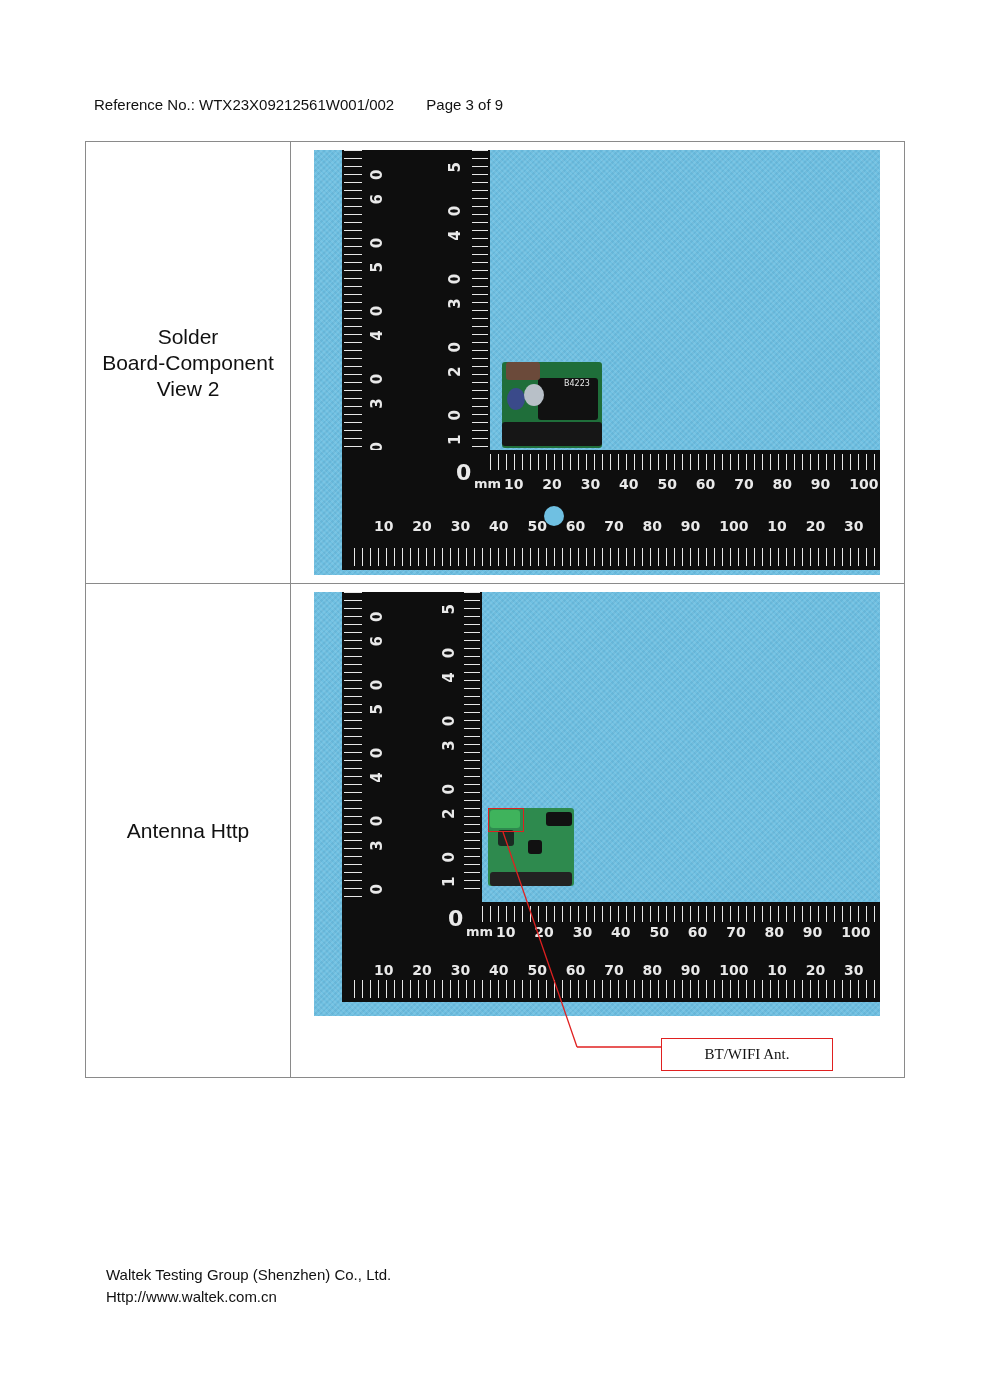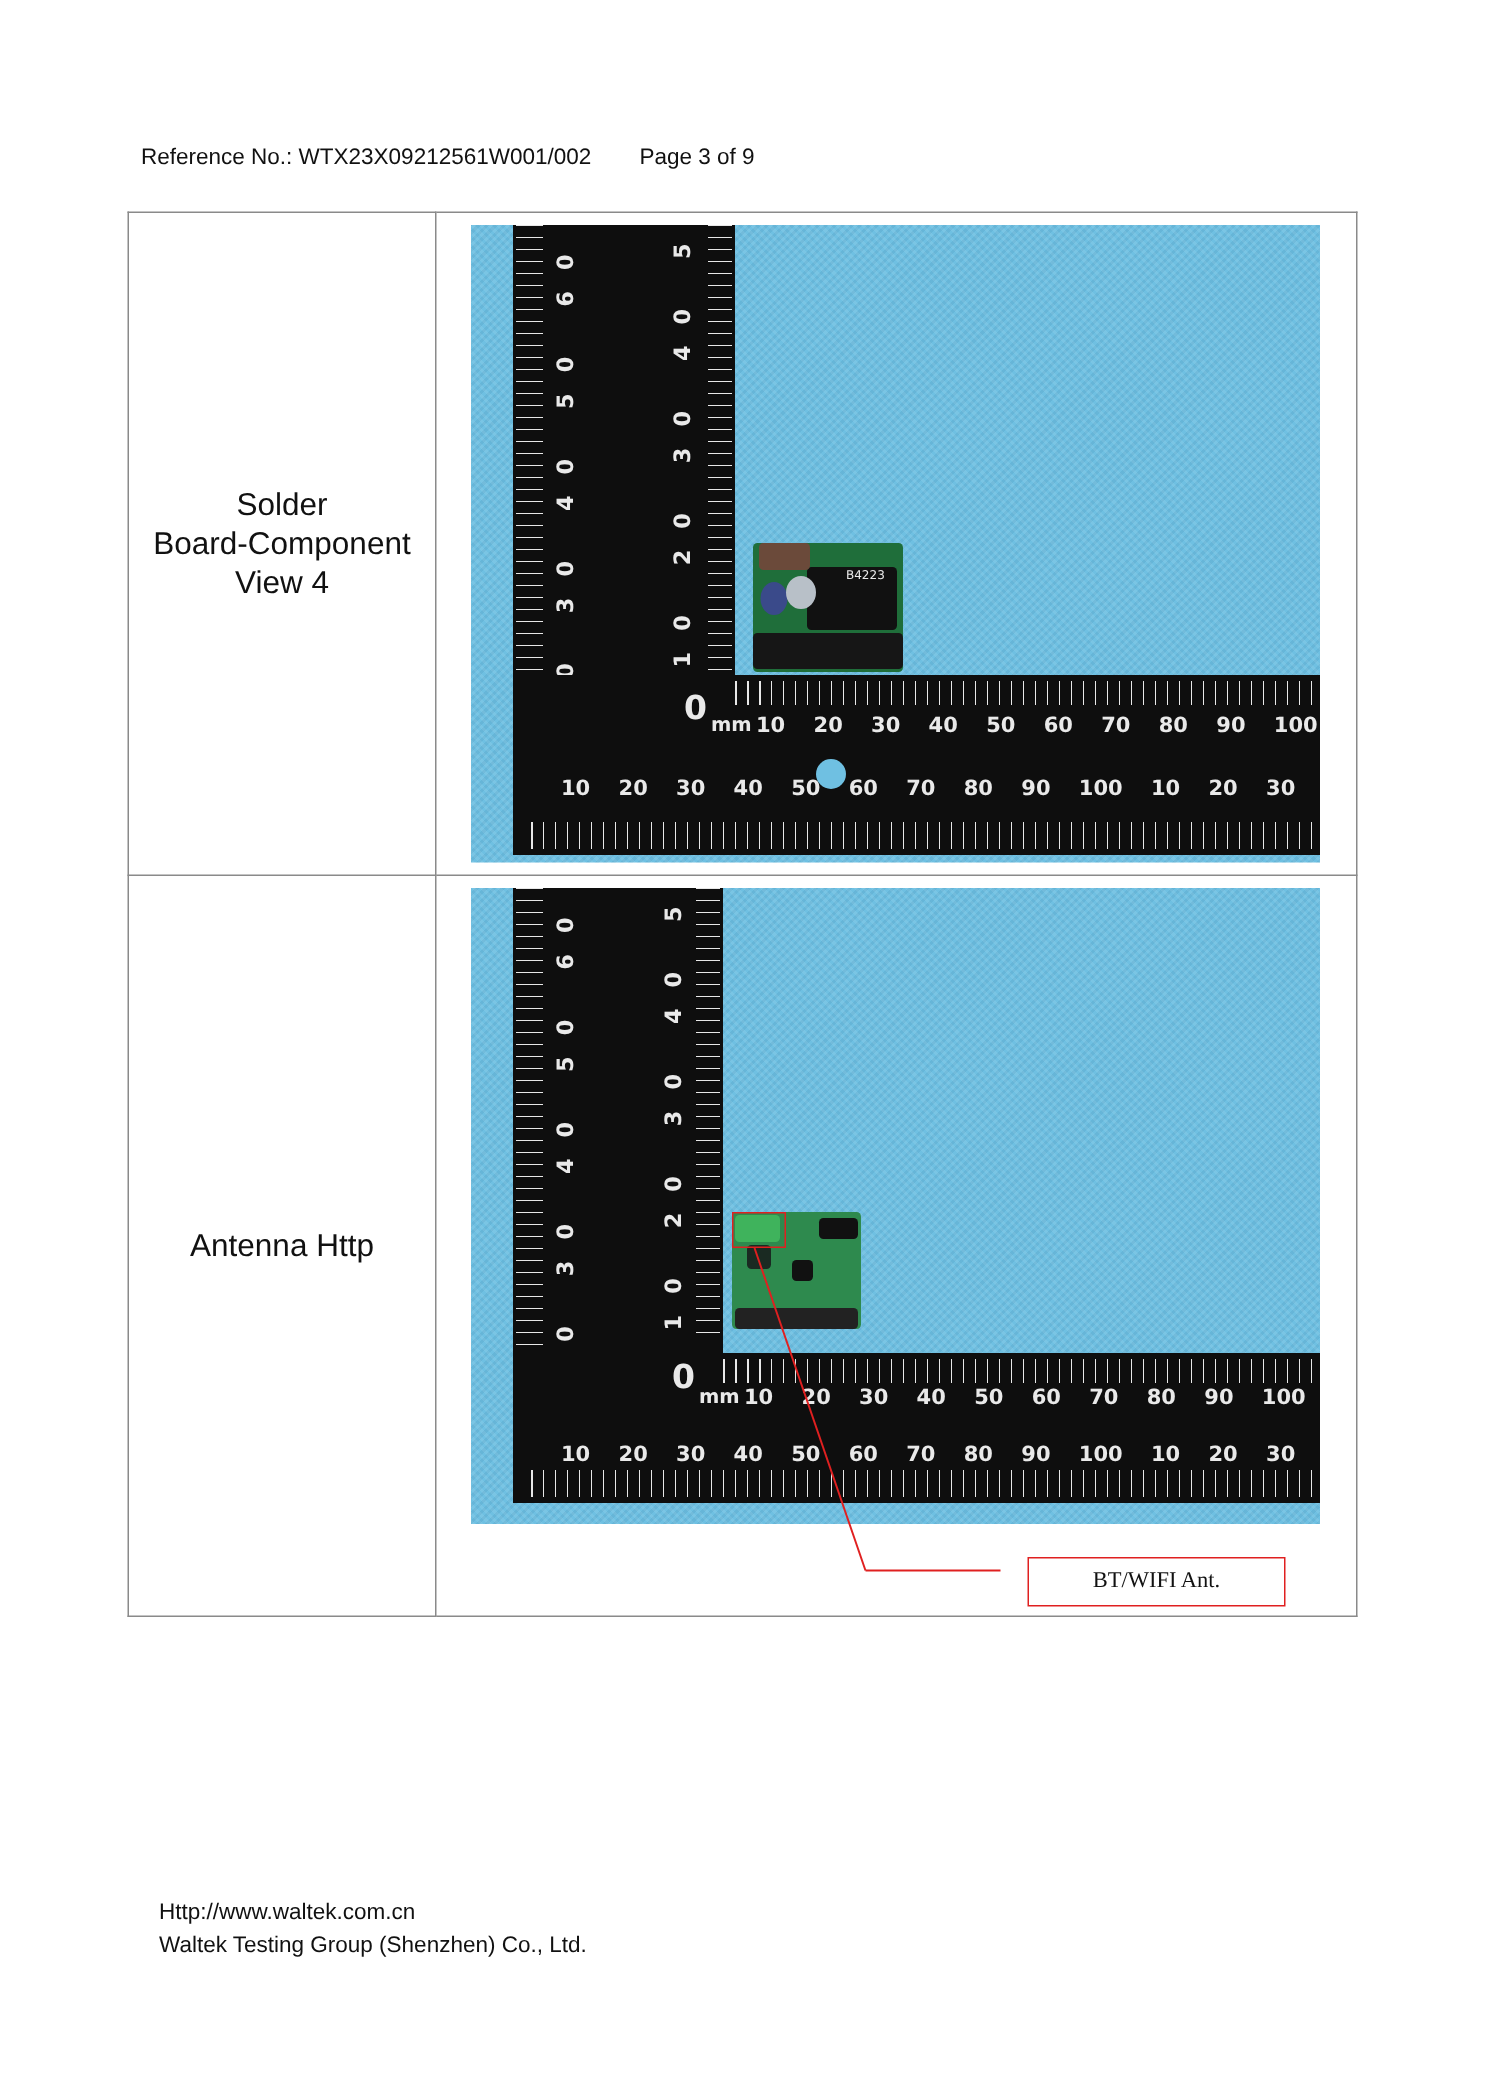--- a/index.html
+++ b/index.html
@@ -22,40 +22,40 @@
   .photo1 { top: 8px; height: 425px; }
   .photo2 { top: 8px; height: 424px; }
   .ruler { position: absolute; background: #0e0e0e; }
   .tick-v { position: absolute; background-image: repeating-linear-gradient(to bottom, #e8e8e8 0 1px, transparent 1px 8px); }
   .tick-h { position: absolute; background-image: repeating-linear-gradient(to right, #e8e8e8 0 1px, transparent 1px 8px); }
   .rnum { position: absolute; color: #e9e9e9; font-family: "DejaVu Sans", sans-serif; font-weight: bold; font-size: 15px; white-space: nowrap; }
   .vnums { writing-mode: vertical-rl; transform: rotate(180deg); letter-spacing: 14px; }
   .hole { position: absolute; width: 20px; height: 20px; border-radius: 50%; background: #6fc0e2; }
   .pcb { position: absolute; border-radius: 3px; }
   .ant-box { position: absolute; border: 1.5px solid #e02020; }
-  .callout-box { position: absolute; left: 394px; top: 454px; width: 170px; height: 31px;
+  .callout-box { position: absolute; left: 370px; top: 454px; width: 170px; height: 31px;
                  border: 1.5px solid #e02020; font-family: "Liberation Serif", serif;
                  font-size: 15px; text-align: center; line-height: 31px; color: #111; background: #fff; }
   .footer { position: absolute; left: 106px; top: 1264px; font-size: 15px; line-height: 22px; }
 </style>
 </head>
 <body>
 
 <div class="header">
   <span>Reference No.: WTX23X09212561W001/002</span>
   <span class="page">Page 3 of 9</span>
 </div>
 
 <table class="photos">
   <tbody>
       <tr class="row1">
     <td class="label-cell">
       <div>Solder</div>
       <div>Board-Component</div>
-      <div>View 4</div>
+      <div>View 2</div>
     </td>
     <td class="photo-cell">
       <div class="photo photo1">
 
         <div class="ruler" style="left:28px; top:0; width:148px; height:330px;"></div>
         <div class="tick-v" style="left:30px; top:0; width:18px; height:410px;"></div>
         <div class="tick-v" style="left:158px; top:0; width:16px; height:300px;"></div>
         <div class="rnum vnums" style="left:54px; top:5px; height:390px;">10 20 30 40 50 60 70 80 90 100</div>
         <div class="rnum vnums" style="left:132px; top:5px; height:290px;">10 20 30 40 50 60 70 80 90 100</div>
 
@@ -112,15 +112,15 @@
         <line x1="212" y1="248" x2="286" y2="463" stroke="#e02020" stroke-width="1.3"></line>
         <line x1="286" y1="463" x2="376" y2="463" stroke="#e02020" stroke-width="1.3"></line>
       </svg>
       <div class="callout-box">BT/WIFI Ant.</div>
     </td>
   </tr>
 </tbody>
   </table>
 
 <div class="footer">
+  <div>Waltek Testing Group (Shenzhen) Co., Ltd.</div>
   <div>Http://www.waltek.com.cn</div>
-  <div>Waltek Testing Group (Shenzhen) Co., Ltd.</div>
 </div>
 
 </body></html>

